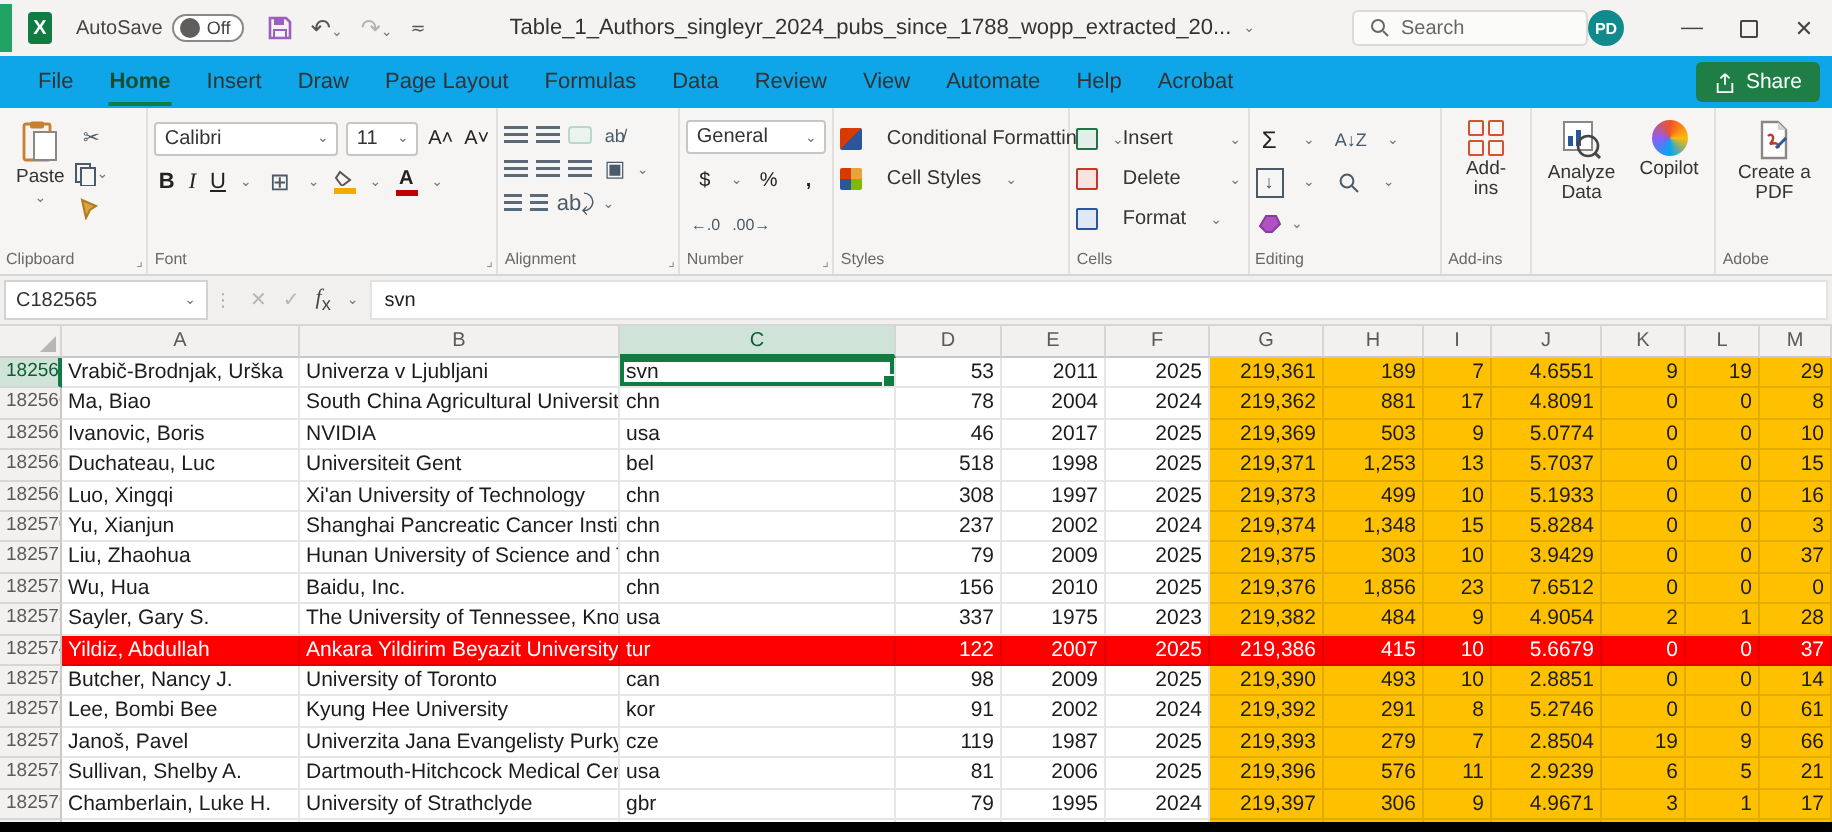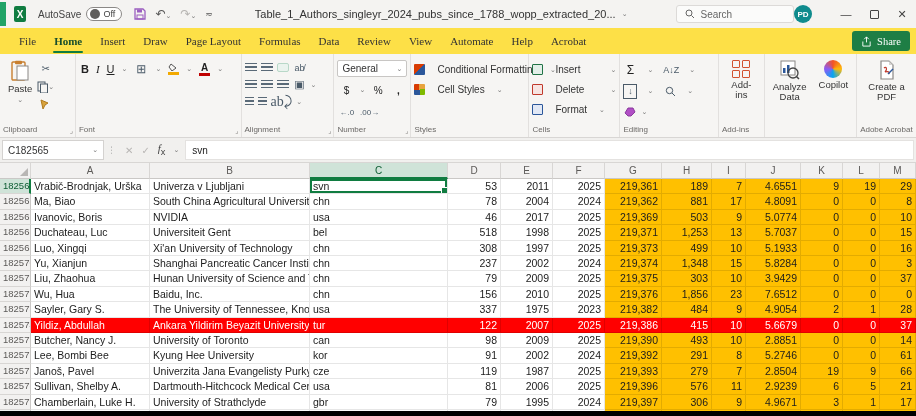--- a/index.html
+++ b/index.html
@@ -20,21 +20,21 @@
   .gray { color:#b5b3b1 !important; }
   .chev { font-size:7px; color:#777; }
   .doc-title { margin-left:42px; font-size:11px; color:#333; display:flex; align-items:center; gap:6px; white-space:nowrap; }
   .searchbox { margin-left:48px; width:152px; height:18px; background:#fbfbfa; border:1px solid #dcdad8; border-radius:3px; display:flex; align-items:center; gap:6px; padding:0 8px; font-size:10px; color:#666; }
   .tb-right { margin-left:auto; display:flex; align-items:center; }
   .avatar { width:18px; height:18px; border-radius:50%; background:#0f8b8d; color:#fff; font-size:8px; font-weight:bold; display:flex; align-items:center; justify-content:center; margin-right:20px; }
   .winbtn { width:28px; height:28px; display:flex; align-items:center; justify-content:center; font-size:11px; color:#444; }
   .maxi { width:9px; height:9px; border:1px solid #444; border-radius:1px; }
 
   
-  .tabbar { height:26px; display:flex; align-items:center; background:#fde047; padding:0 6px 0 10px; flex:0 0 26px;font-family:Liberation Serif, serif; }
+  .tabbar { height:26px; display:flex; align-items:center; background:#0ea5e9; padding:0 6px 0 10px; flex:0 0 26px; }
   .tabs { display:flex; align-items:flex-end; height:100%; }
   .tab { font-size:11px; color:#333; padding:0 9px; height:100%; display:flex; align-items:center; position:relative; cursor:default; }
   .tab.active { font-weight:bold; color:#174d2c; }
   .tab.active::after { content:""; position:absolute; left:8px; right:8px; bottom:1px; height:2.5px; background:#107C41; border-radius:2px; }
   .tab-right { margin-left:auto; display:flex; align-items:center; gap:6px; }
   .btn-comments { display:flex; align-items:center; gap:5px; border:1px solid #c8c6c4; background:#fff; border-radius:3px; height:20px; padding:0 8px; font-size:10.5px; color:#333; }
   .btn-share { display:flex; align-items:center; gap:5px; background:#1e7e45; color:#fff; border-radius:3px; height:20px; padding:0 9px; font-size:10.5px; }
 
   
   .ribbon { height:84px; background:#f6f5f3; border-bottom:1px solid #d8d6d4; display:flex; flex:0 0 84px; overflow:hidden; }
@@ -190,20 +190,32 @@
               </svg>
             </span>
         </div>
       </div>
       <div class="rg-label">Clipboard</div>
       <span class="dlg">⌟</span>
     </div>
 
     <div class="rgroup" style="width:175px;">
       <div style="display:flex; flex-direction:column; gap:4px; width:100%; padding-top:2px;">
+        <div class="minirow">
+          <div class="selectbox" style="width:92px;">
+            <span>Calibri</span>
+              <span class="chev">⌄</span>
+          </div>
+          <div class="selectbox" style="width:36px;">
+            <span>11</span>
+              <span class="chev">⌄</span>
+          </div>
+          <span class="icbtn" style="color:#222;">A˄</span>
+          <span class="icbtn" style="color:#222;">A˅</span>
+        </div>
         <div class="minirow" style="gap:7px; padding-left:2px;">
           <span class="bold-b">B</span>
           <span class="ital-i">I</span>
           <span class="under-u">U</span>
             <span class="chev">⌄</span>
           <span class="icbtn" style="font-size:12px;">⊞</span>
             <span class="chev">⌄</span>
           <span class="stack">
               <svg width="11" height="8" viewBox="0 0 11 8">
                 <path d="M3 1l5 4-4 3-3-4z" fill="none" stroke="#555"></path>
@@ -233,21 +245,21 @@
         <div class="minirow" style="height:13px;">
           <span class="lines"></span>
           <span class="lines"></span>
           <span class="lines"></span>
           <span class="icbtn" style="font-size:11px;">▣</span>
             <span class="chev">⌄</span>
         </div>
         <div class="minirow" style="height:13px;">
           <span class="lines short"></span>
           <span class="lines short"></span>
-          <span class="icbtn" style="font-size:14px;font-family:Liberation Serif, serif;">ab⤸</span>
+          <span class="icbtn" style="font-size:11px;">ab⤸</span>
             <span class="chev">⌄</span>
         </div>
       </div>
       <div class="rg-label" style="margin-top:auto;">Alignment</div>
       <span class="dlg">⌟</span>
     </div>
 
     <div class="rgroup" style="width:78px;">
       <div style="display:flex; flex-direction:column; gap:4px; width:100%; padding-top:2px;">
         <div class="selectbox" style="width:70px;">

